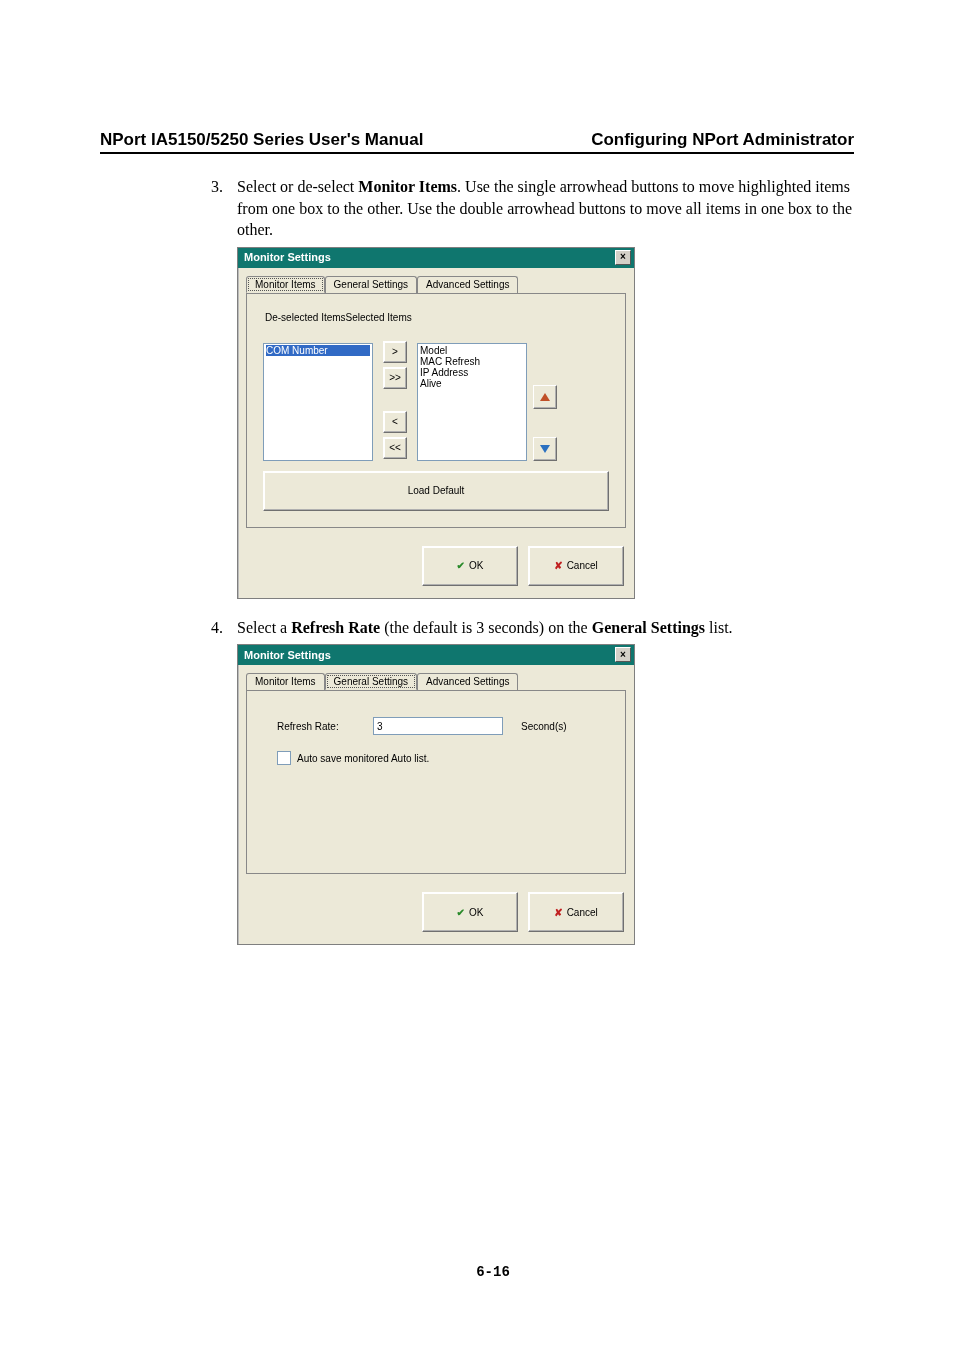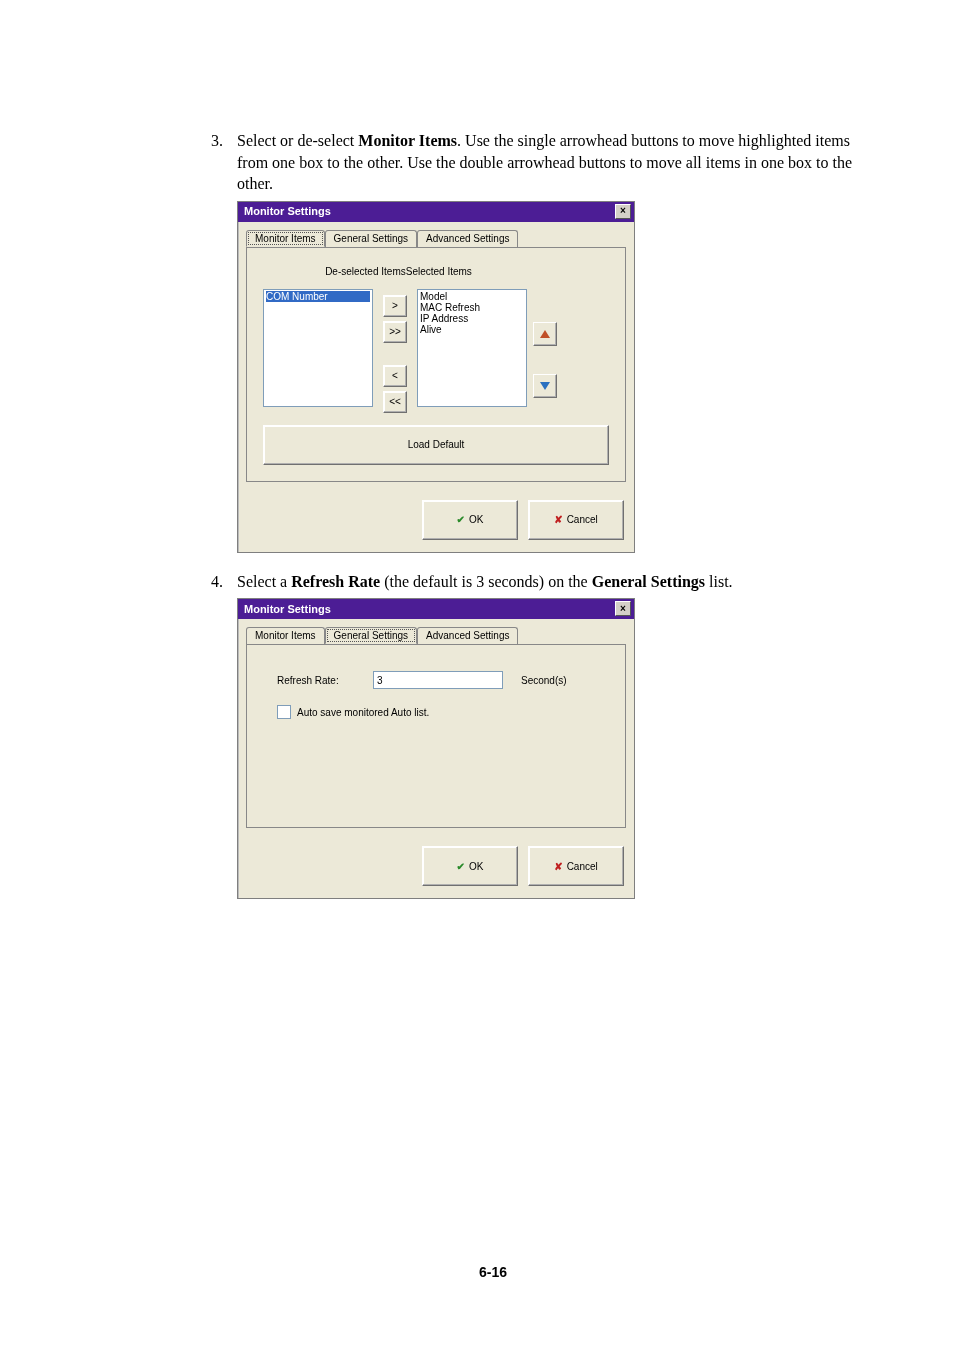--- a/index.html
+++ b/index.html
@@ -44,21 +44,21 @@
   .dlg {
     width: 396px;
     background: #ece9d8;
     border: 1px solid #7f7f7f;
     font-family: Tahoma, Arial, sans-serif;
     font-size: 10px;
     margin: 4px 0 18px 42px;
     box-shadow: 1px 1px 0 #bbb inset;
   }
   .dlg-title {
-    background: #4c1d95;
+    background: #0f766e;
     color: #fff;
     font-weight: bold;
     font-size: 11px;
     display: flex;
     justify-content: space-between;
     align-items: center;
     padding: 2px 3px 3px 6px;
   }
   .dlg-title .close {
     width: 14px; height: 13px;
@@ -92,22 +92,22 @@
   .tab.active { border-bottom:1px solid #ece9d8; z-index:2; outline:1px dotted #555; outline-offset:-3px; }
   .tab.inactive { background:#ece9d8; }
   .tab-panel {
     border:1px solid #888;
     border-top:1px solid #888;
     padding:18px 16px 14px 16px;
     background:#ece9d8;
     position:relative;
   }
   
-  .dual-row { display:flex; align-items:center; }
-  .col-labels { display:flex; justify-content:center; width:323px; margin-bottom:4px;}
+  .dual-row { display:flex; align-items:flex-end; }
+  .col-labels { display:flex; justify-content:flex-start; width:323px; margin-bottom:4px;}
   .listbox {
     width:110px; height:118px;
     background:#fff;
     border:1px solid #7f9db9;
     padding:1px 2px;
     box-sizing:border-box;
     overflow:hidden;
   }
   .listbox .sel { background:#316ac5; color:#fff; }
   .mover-col {
@@ -157,31 +157,35 @@
   }
   .chk {
     width:12px;height:12px;border:1px solid #7f9db9;background:#fff;display:inline-block;margin-right:6px;vertical-align:middle;
   }
   .d2-panel-space { height:78px; }
   .pagenum {
     position:absolute;
     bottom:70px;
     left:0; right:0;
     text-align:center;
-    font-family: Liberation Sans, sans-serif;
+    font-family: Liberation Mono, monospace;
     font-weight:bold;
     font-size:14px;
     margin-left:32px;
   }
 </style>
 </head>
 <body>
 
 <div class="page">
 
+  <div class="header-row">
+    <span>NPort IA5150/5250 Series User's Manual</span>
+    <span>Configuring NPort Administrator</span>
+  </div>
 
   <div class="body">
 
     <div class="step">
       <div class="step-num">3.</div>
       <div class="step-text">
         <span>Select or de-select </span><b>Monitor Items</b><span>. Use the single arrowhead buttons to move highlighted items from one box to the other. Use the double arrowhead buttons to move all items in one box to the other.</span>
       </div>
     </div>
 

